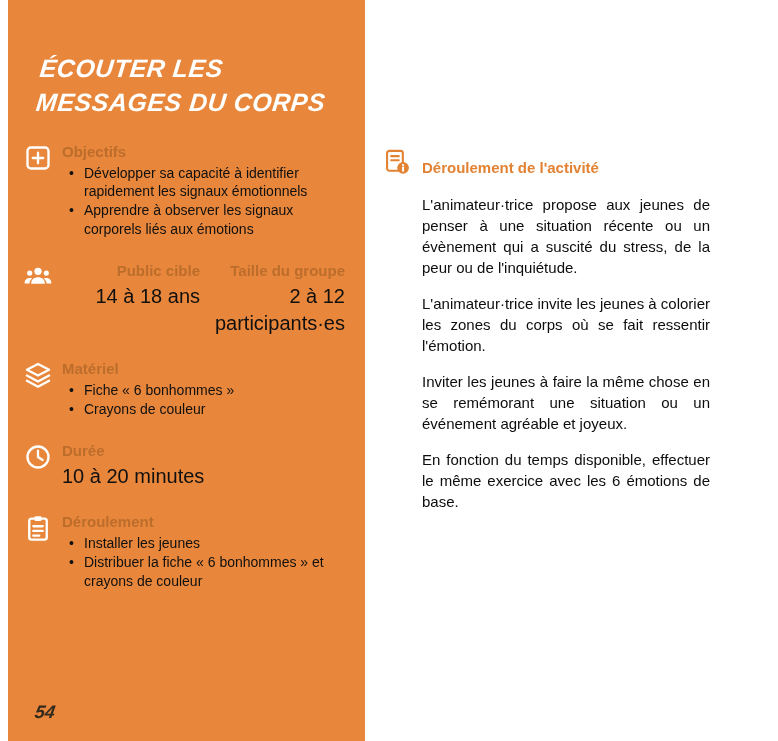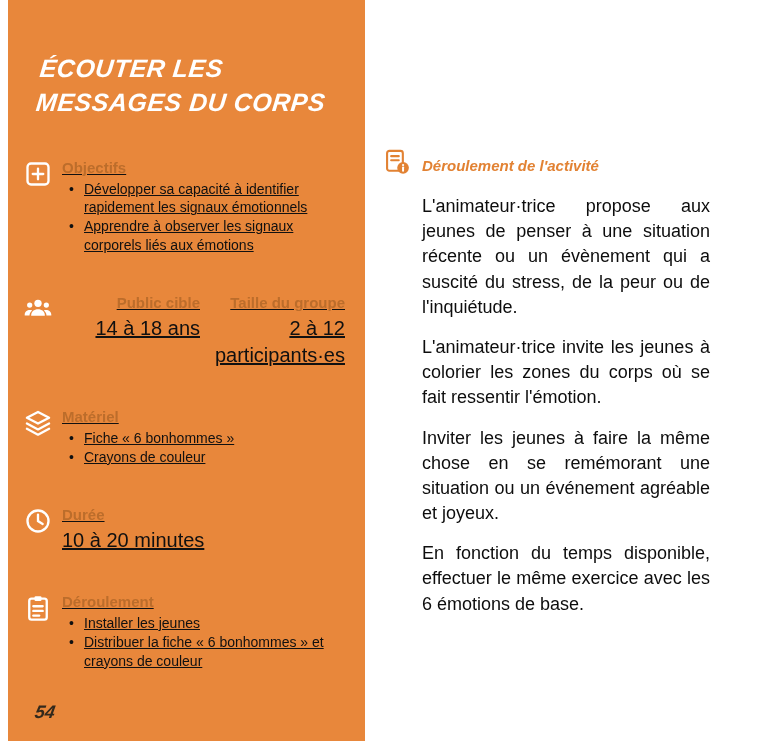--- a/index.html
+++ b/index.html
@@ -25,21 +25,21 @@
     color:#ffffff;
     font-family:"Liberation Sans", sans-serif;
     font-weight:bold;
     font-style:italic;
     font-size:25px;
     line-height:1.35;
     letter-spacing:0.5px;
     transform:skewX(-6deg);
     white-space:nowrap;
   }
-  .section { display:flex; margin-top:39px;text-decoration:underline; }
+  .section { display:flex; margin-top:23px; }
   .icon-cell {
     flex:0 0 38px;
     color:#ffffff;
     padding-top:1px;
   }
   .icon-cell svg { width:28px; height:28px; display:block; }
   .sec-body { flex:1; min-width:0; }
   .sec-heading {
     color:#BC6D2B;
     font-weight:bold;
@@ -72,33 +72,33 @@
     font-size:18px;
     transform:skewX(-10deg);
   }
 
   
   .main {
     position:absolute;
     left:383px; top:148px;
     width:330px;
   }
-  .main-heading-row { display:flex; gap:11px; align-items:center;font-style:italic; }
+  .main-heading-row { display:flex; gap:11px; align-items:flex-end; }
   .main-icon { flex:0 0 28px; color:#E28233; }
   .main-icon svg { width:28px; height:28px; display:block; }
   .main-heading {
     color:#E28233;
     font-weight:bold;
     font-size:15px;
     padding-top:6px;
   }
   .paragraphs { margin:18px 0 0 39px; width:288px; }
   .paragraphs p {
     text-align:justify;
-    font-size:18px;
+    font-size:15px;
     line-height:1.4;
     color:#0d0d0d;
     margin-bottom:15px;
   }
 </style>
 </head>
 <body>
 
 <div class="sidebar">
 

